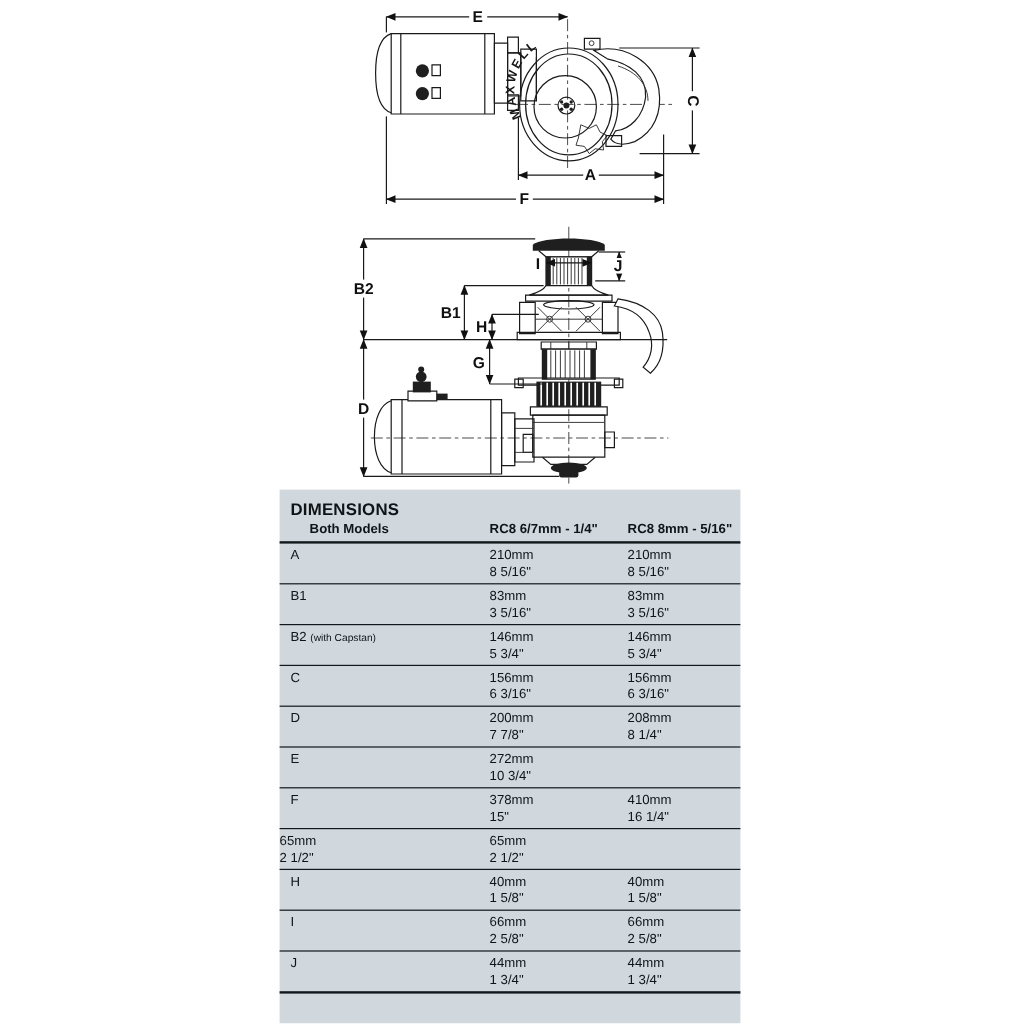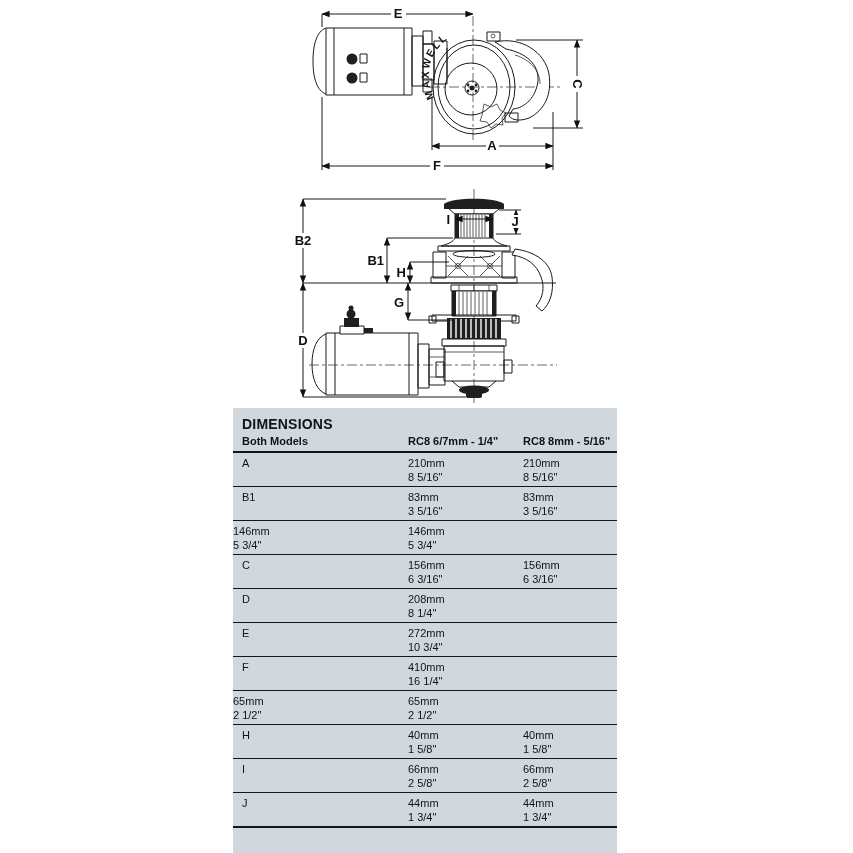--- a/index.html
+++ b/index.html
@@ -15,21 +15,21 @@
   .mask{fill:#ffffff;stroke:none;}
   .dimTxt{font-family:"Liberation Sans",sans-serif;font-size:13px;font-weight:bold;fill:#101010;}
   .brandTxt{font-family:"Liberation Sans",sans-serif;font-size:10.5px;font-weight:bold;
             letter-spacing:2px;fill:#161616;}
   
   .dim-table{position:absolute;left:233px;top:408px;width:384px;height:535px;
              background:#d1d8dd;color:#0e1418;}
   .tbl-title{padding:8px 0 3px 9px;font-size:14px;font-weight:bold;letter-spacing:.2px;}
   .tgrid{display:grid;grid-template-columns:175px 115px 94px;}
   .tbl-header{font-weight:bold;font-size:11px;padding-bottom:4px;border-bottom:2px solid #11181c;}
-  .tbl-header .cell:first-child{padding-left:9px;}
+  .tbl-header .cell:first-child{padding-left:25px;}
   .row{border-bottom:1px solid #11181c;padding:3px 0 2px;}
   .row.last{border-bottom:2px solid #11181c;}
   .row .cell{font-size:11px;line-height:14px;}
   .row .cell.lbl{padding-left:9px;}
   .rl{font-size:11px;}
   .rn{font-size:8.5px;}
   .tbl-footnote{padding:5px 9px 0 9px;font-size:9px;line-height:11px;}
 </style>
 </head>
 <body>
@@ -305,20 +305,21 @@
           <div>83mm</div>
           <div>3 5/16"</div>
         </div>
       <div class="cell">
           <div>83mm</div>
           <div>3 5/16"</div>
         </div>
     </div>
 
     <div class="tgrid row">
+      <div class="cell lbl"><span class="rl">B2</span> <span class="rn">(with Capstan)</span></div>
       <div class="cell">
           <div>146mm</div>
           <div>5 3/4"</div>
         </div>
       <div class="cell">
           <div>146mm</div>
           <div>5 3/4"</div>
         </div>
     </div>
 
@@ -330,36 +331,44 @@
         </div>
       <div class="cell">
           <div>156mm</div>
           <div>6 3/16"</div>
         </div>
     </div>
 
     <div class="tgrid row">
       <div class="cell lbl"><span class="rl">D</span> <span class="rn"></span></div>
       <div class="cell">
+          <div>200mm</div>
+          <div>7 7/8"</div>
+        </div>
+      <div class="cell">
           <div>208mm</div>
           <div>8 1/4"</div>
         </div>
     </div>
 
     <div class="tgrid row">
       <div class="cell lbl"><span class="rl">E</span> <span class="rn"></span></div>
       <div class="cell">
           <div>272mm</div>
           <div>10 3/4"</div>
         </div>
     </div>
 
     <div class="tgrid row">
       <div class="cell lbl"><span class="rl">F</span> <span class="rn"></span></div>
       <div class="cell">
+          <div>378mm</div>
+          <div>15"</div>
+        </div>
+      <div class="cell">
           <div>410mm</div>
           <div>16 1/4"</div>
         </div>
     </div>
 
     <div class="tgrid row">
       <div class="cell">
           <div>65mm</div>
           <div>2 1/2"</div>
         </div>

